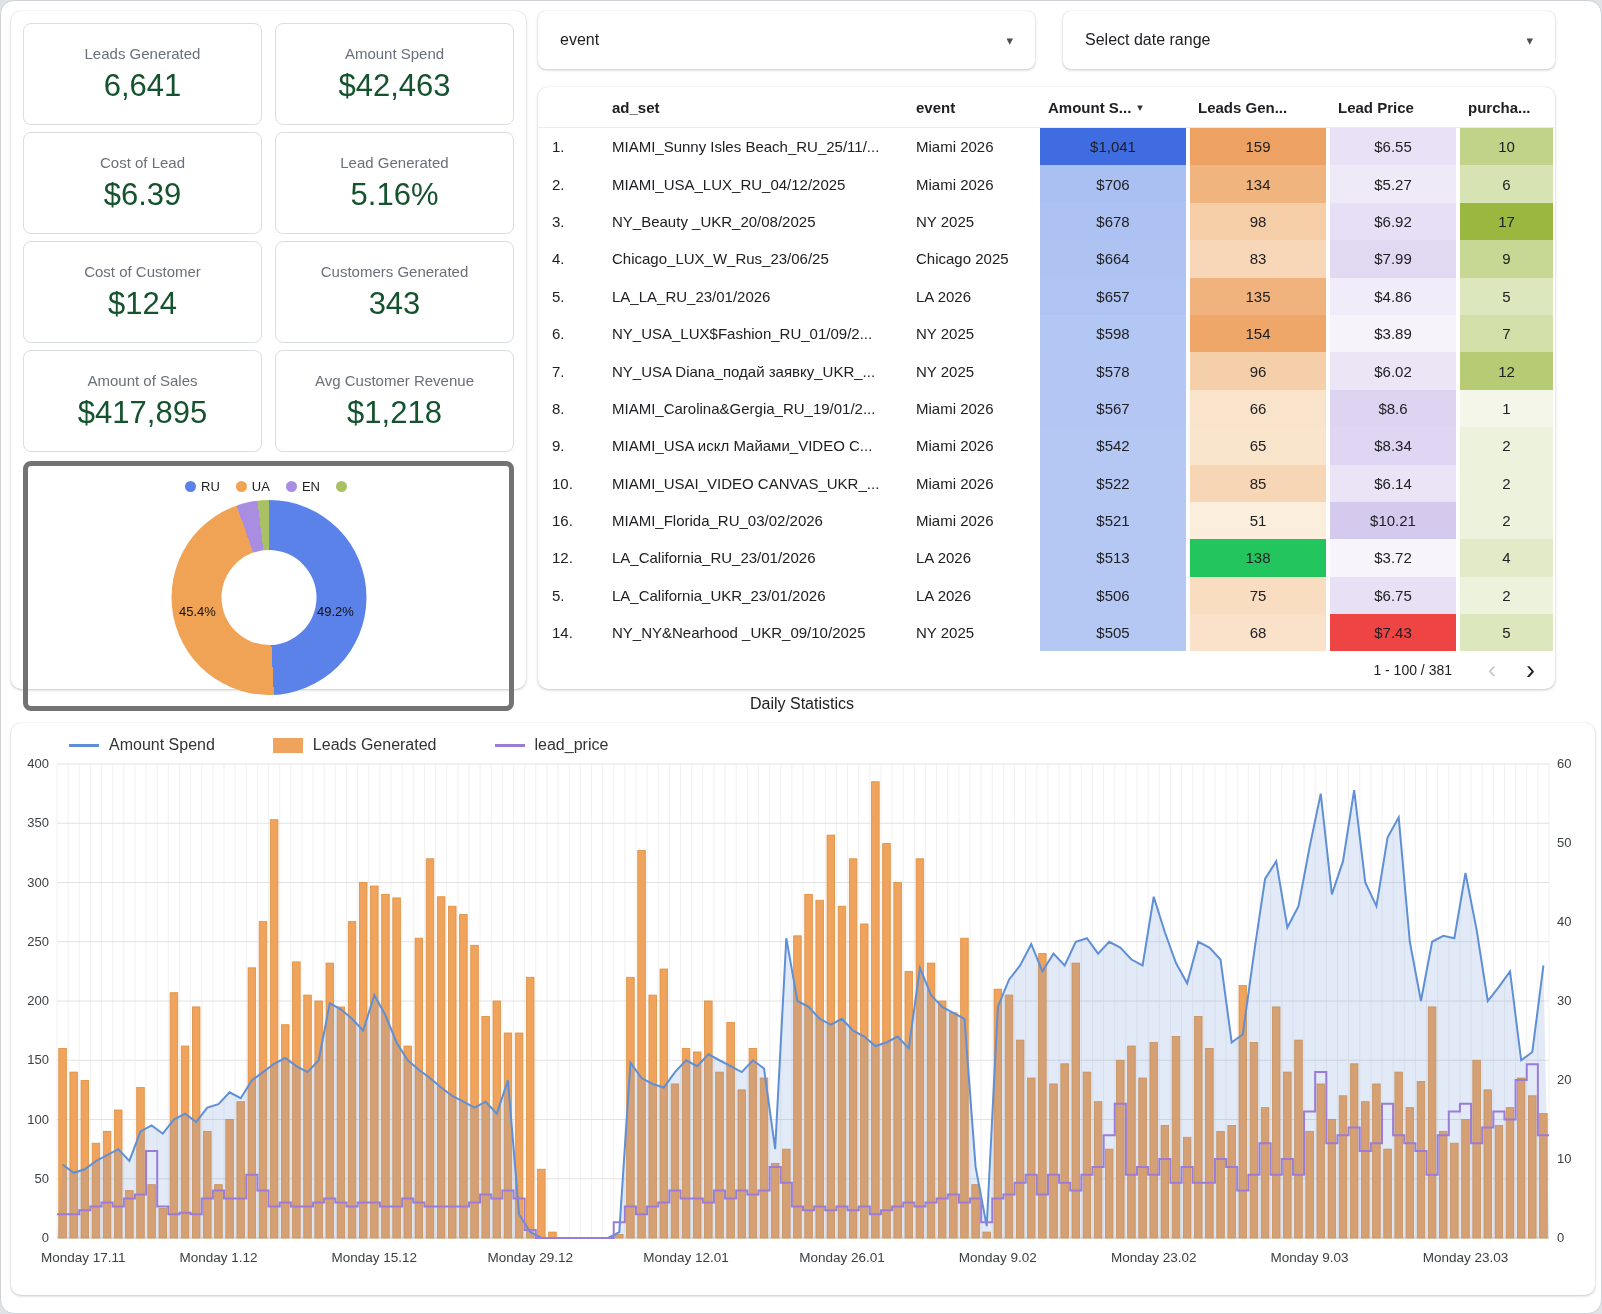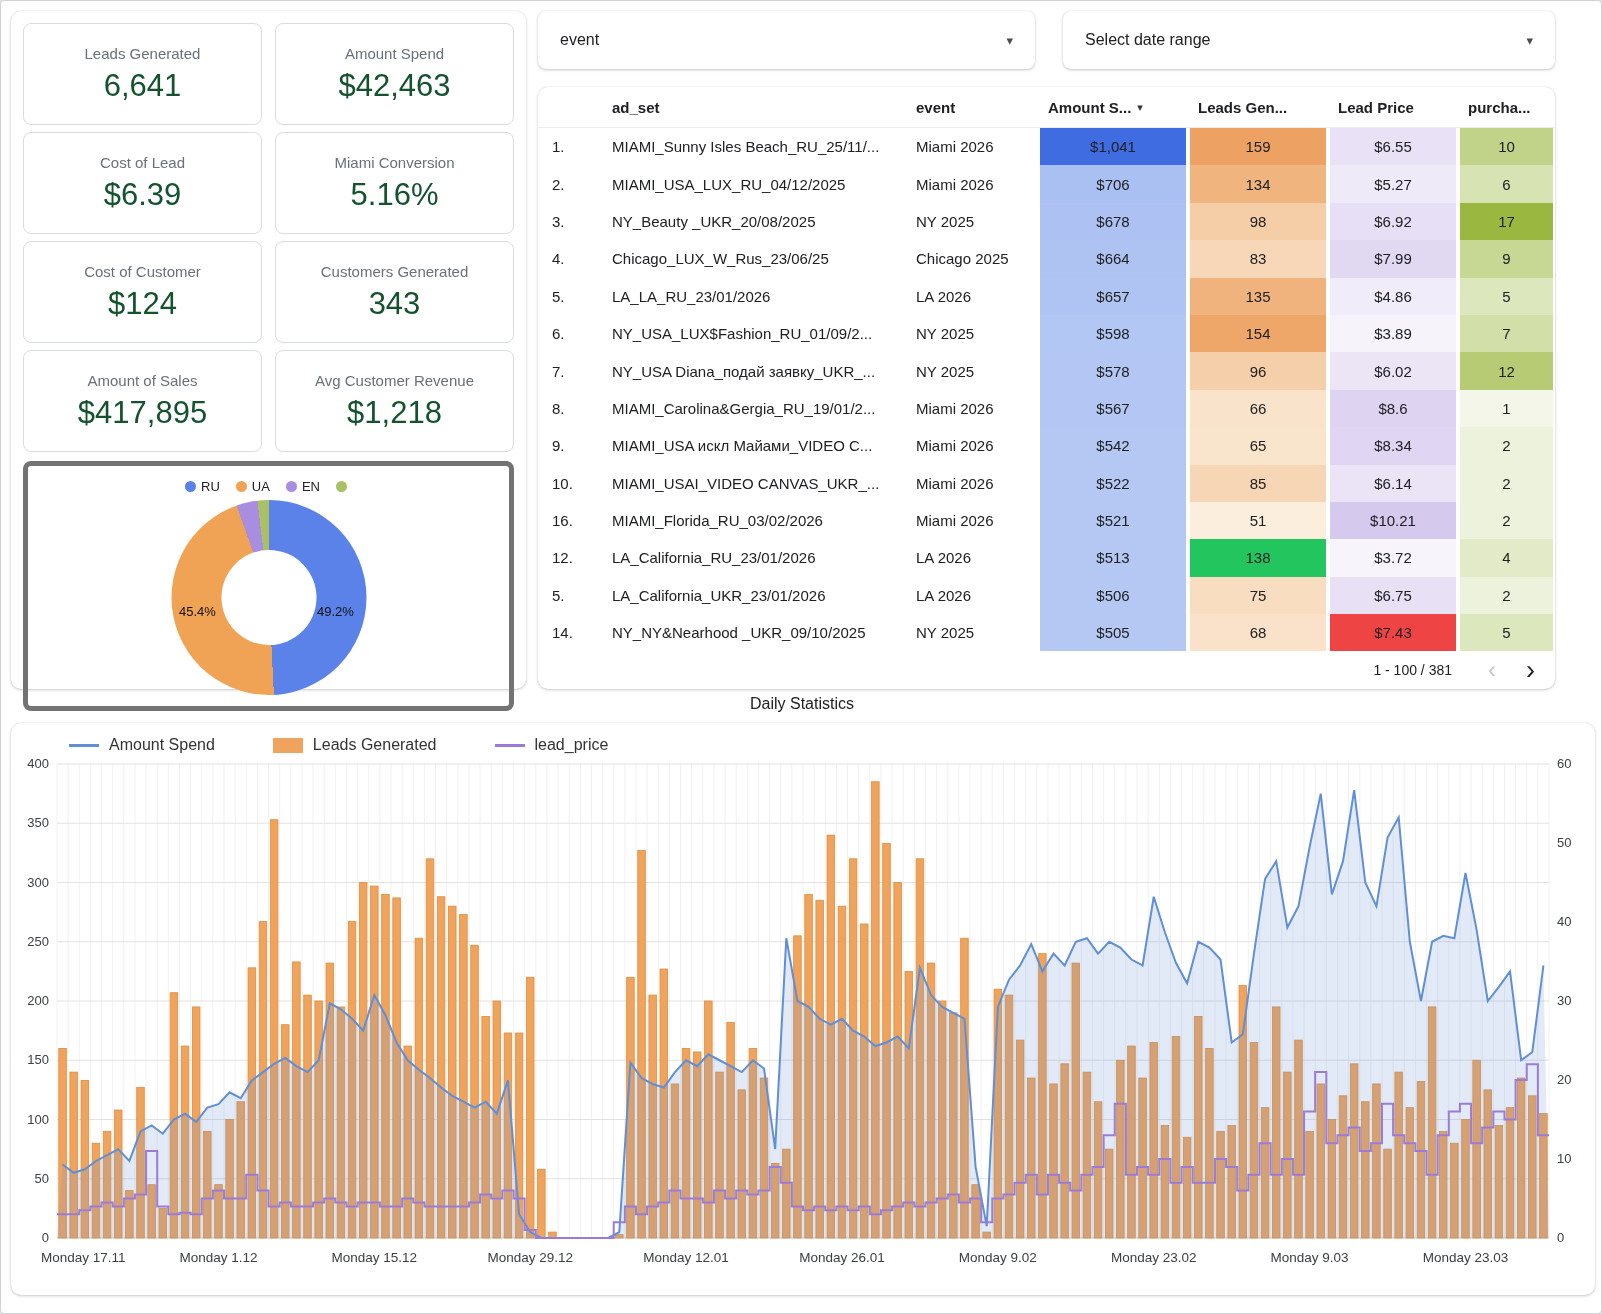--- a/index.html
+++ b/index.html
@@ -1,17 +1,17 @@
 <!DOCTYPE html>
 <html><head>
 <meta charset="utf-8">
 <style>
   html,body{margin:0;padding:0;}
   body{background:#dfe2e6;font-family:"Liberation Sans","DejaVu Sans",sans-serif;}
-  .dashboard{position:relative;width:1602px;height:1314px;background:#fff;border-radius:4px;overflow:hidden;border:1px solid #cfd2d6;box-sizing:border-box;}
+  .dashboard{position:relative;width:1602px;height:1314px;background:#fff;border-radius:14px;overflow:hidden;border:1px solid #cfd2d6;box-sizing:border-box;}
   .panel{position:absolute;background:#fff;border-radius:10px;box-shadow:0 1px 3px rgba(60,64,67,.28),0 0 1px rgba(60,64,67,.2);}
 
   
   .kpi-panel{left:10px;top:10px;width:515px;height:678px;padding:12px;box-sizing:border-box;}
   .kpi-grid{display:grid;grid-template-columns:1fr 1fr;gap:7px 13px;}
   .kpi-card{border:1px solid #d9dce1;border-radius:8px;height:100px;display:flex;flex-direction:column;align-items:center;justify-content:center;gap:6px;background:#fff;}
   .kpi-label{font-size:15px;color:#69707a;}
   .kpi-value{font-size:31px;color:#14532d;}
 
   
@@ -71,21 +71,21 @@
       </div>
       <div class="kpi-card">
         <div class="kpi-label">Amount Spend</div>
         <div class="kpi-value">$42,463</div>
       </div>
       <div class="kpi-card">
         <div class="kpi-label">Cost of Lead</div>
         <div class="kpi-value">$6.39</div>
       </div>
       <div class="kpi-card">
-        <div class="kpi-label">Miami Conversion</div>
+        <div class="kpi-label">Lead Generated</div>
         <div class="kpi-value">5.16%</div>
       </div>
       <div class="kpi-card">
         <div class="kpi-label">Cost of Customer</div>
         <div class="kpi-value">$124</div>
       </div>
       <div class="kpi-card">
         <div class="kpi-label">Customers Generated</div>
         <div class="kpi-value">343</div>
       </div>

